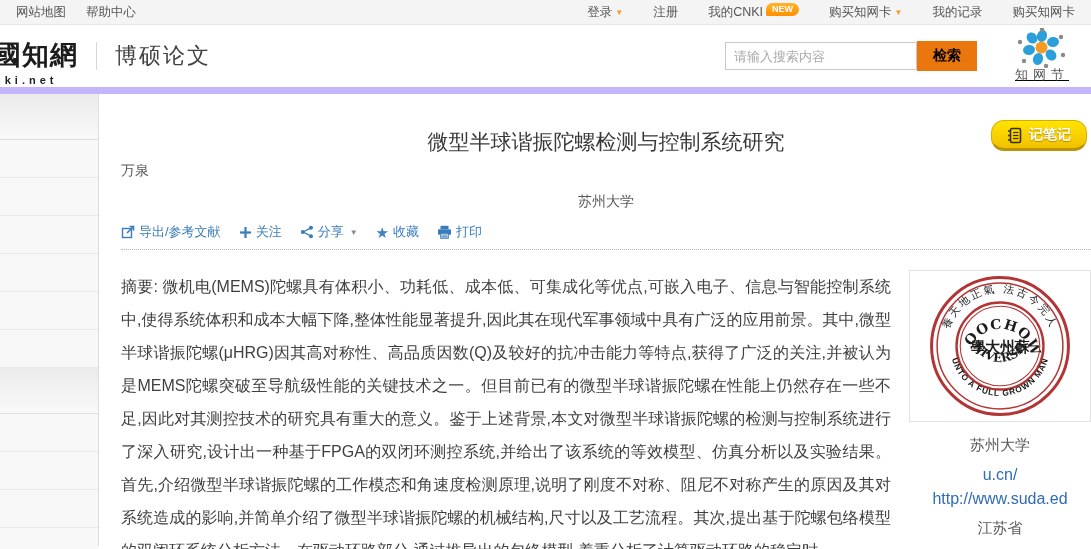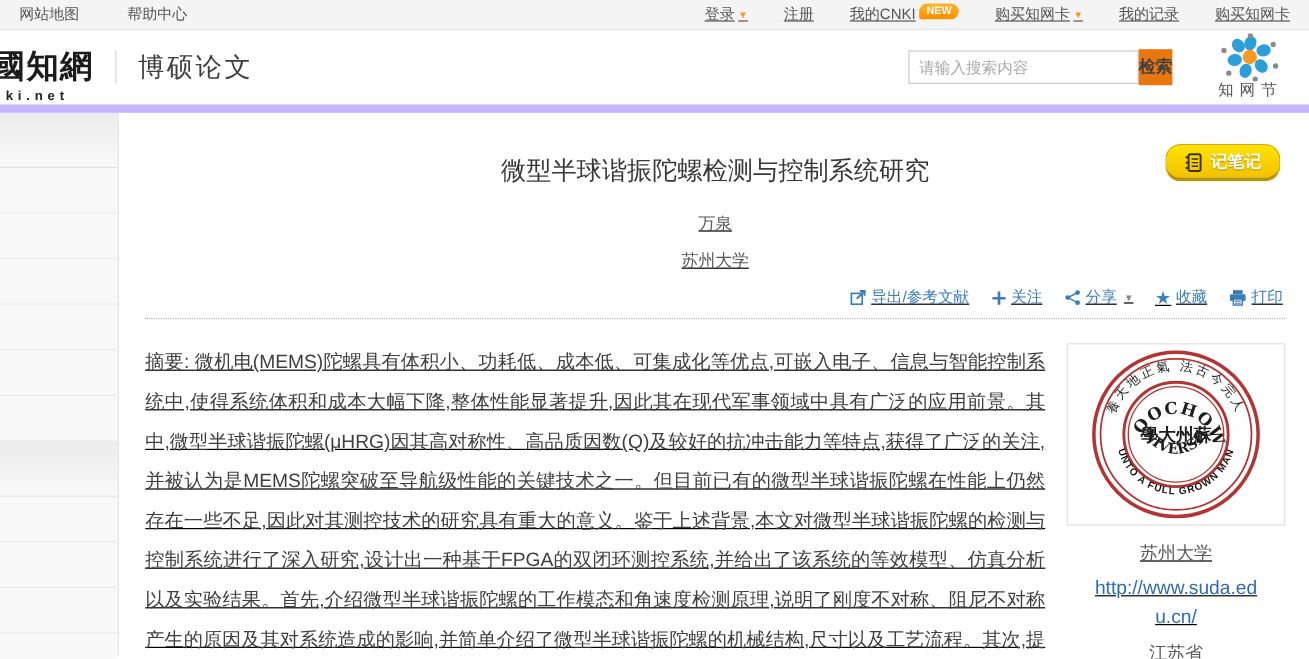--- a/index.html
+++ b/index.html
@@ -3,66 +3,66 @@
 <meta charset="utf-8">
 <style>
   * { box-sizing: border-box; margin: 0; padding: 0; }
   html, body { width: 1091px; height: 549px; overflow: hidden; background: #fff;
     font-family: "Liberation Sans", "DejaVu Sans", sans-serif; }
 
   
   .topbar { height: 25px; background: #f4f4f4; border-bottom: 1px solid #e5e5e5;
     display: flex; align-items: center; padding: 0 16px; font-size: 12.5px; color: #555; }
   .topbar a { color: #555; text-decoration: none; cursor: pointer; }
-  .topbar-left { display: flex; gap: 40px; }
-  .topbar-right { margin-left: auto; display: flex; align-items: center; gap: 30px; text-decoration: underline; }
+  .topbar-left { display: flex; gap: 20px; }
+  .topbar-right { margin-left: auto; display: flex; align-items: center; gap: 30px; }
   .caret-orange { color: #f59a23; font-size: 8px; margin-left: 3px; vertical-align: 1px; }
   .badge-new { display: inline-block; background: linear-gradient(#ffb32b,#ff8f00);
     color: #fff; font-size: 9px; font-weight: bold; padding: 1px 6px 2px;
     border-radius: 8px 8px 8px 2px; margin-left: 3px; vertical-align: 4px; }
 
   
   .header { height: 69px; background: #fff; border-bottom: 7px solid #c4b5fd;
     display: flex; align-items: center; position: relative; }
   .logo { width: 92px; overflow: hidden; margin-left: -6px; padding-top: 10px; flex-shrink: 0; }
   .logo-main { font-family: "DejaVu Serif", serif; font-weight: 700; font-size: 27px;
     color: #1b1b1b; letter-spacing: 1px; white-space: nowrap; }
   .logo-sub { font-size: 11px; font-weight: bold; letter-spacing: 4px; color: #222; margin-top: 1px; }
   .header-divider { width: 1px; height: 28px; background: #d7d7d7; margin: 0 0 0 10px; }
   .section-title { font-size: 22px; color: #404040; letter-spacing: 2px; margin-left: 18px; }
   .search-wrap { margin-left: auto; display: flex; align-items: center; }
   .search-input { width: 192px; height: 28px; border: 1px solid #c9c9c9; padding: 0 8px;
     font-size: 13px; color: #333; outline: none; }
   .search-input::placeholder { color: #a9a9a9; }
-  .search-btn { width: 28px; height: 30px; background: #e9770e; color: #404040; border: none;
+  .search-btn { width: 60px; height: 30px; background: #e9770e; color: #000000; border: none;
     font-size: 14px; font-weight: bold; cursor: pointer; }
-  .zwj { width: 78px; text-align: center; margin: 0 10px 0 26px; }
+  .zwj { width: 78px; text-align: center; margin: 0 10px 0 26px; text-decoration: underline; }
   .zwj-label { font-family: "DejaVu Serif", serif; font-size: 13px; color: #555;
     letter-spacing: 5px; margin-top: -2px; }
 
   
   .main { display: flex; height: 452px; }
   .left-rail { width: 99px; flex-shrink: 0; border-right: 1px solid #dedede; background: #fbfbfb; }
   .rail-cell { height: 38px; background: #f8f8f8; border-bottom: 1px solid #e9e9e9; }
   .rail-cell.head { height: 46px; background: linear-gradient(#ebebeb, #f9f9f9);
     border-bottom: 1px solid #dedede; }
 
-  .content { flex: 1; padding: 34px 20px 0 22px; text-decoration: underline; }
+  .content { flex: 1; padding: 34px 0 0 22px; }
 
   .title-row { position: relative; text-align: center; }
   .page-title { display: inline-block; font-size: 21px; font-weight: 400; color: #383838; }
   .note-btn { position: absolute; right: 4px; top: -8px; display: inline-flex; align-items: center;
     gap: 7px; background: linear-gradient(#ffe400, #f2c100); border: 1px solid #d8ad00;
     border-bottom: 3px solid #bb9200; border-radius: 13px; padding: 5px 15px 4px; cursor: pointer; }
   .note-btn span { color: #fff; font-size: 14px; font-weight: bold; text-shadow: 0 1px 1px #a98700; }
 
-  .author-line { text-align: center; margin-top: 22px; font-size: 14px; color: #595959; }
+  .author-line { text-align: left; margin-top: 6px; font-size: 14px; color: #595959; }
   .inst-line { text-align: center; margin-top: 13px; font-size: 14px; color: #595959; }
 
-  .actions { margin-top: 12px; display: flex; justify-content: flex-end; align-items: center;
+  .actions { margin-top: 12px; display: flex; align-items: center;
     gap: 18px; font-size: 13px; color: #3a7cba; padding-right: 2px;
     border-bottom: 1px dotted #b5b5b5; padding-bottom: 8px; }
   .action-item { display: inline-flex; align-items: center; gap: 4px; cursor: pointer; color: #3a7cba; }
   .action-item .star { color: #3f81c1; font-size: 15px; line-height: 1; }
   .caret-small { font-size: 8px; color: #888; margin-left: 2px; }
 
   .body-row { display: flex; gap: 18px; margin-top: 20px; }
   .abstract { flex: 1; font-size: 16px; line-height: 33px; color: #3f3f3f; text-align: justify; }
 
   .uni-card { width: 182px; flex-shrink: 0; text-align: center; }
@@ -237,22 +237,22 @@
               <textPath href="#arcCTop" startOffset="50%" text-anchor="middle">SOOCHOW</textPath>
             </text>
             <text x="80" y="86" font-size="16" font-weight="bold" fill="#1d1d1d" text-anchor="middle" font-family="'DejaVu Serif', serif">學大州蘇</text>
             <text font-size="13" font-weight="bold" fill="#1d1d1d" font-family="'DejaVu Serif', serif">
               <textPath href="#arcCBot" startOffset="50%" text-anchor="middle">UNIVERSITY</textPath>
             </text>
           </svg>
         </div>
         <div class="uni-name">苏州大学</div>
         <div class="uni-url">
+          <span>u.cn/</span>
           <span>http://www.suda.ed</span>
-          <span>u.cn/</span>
         </div>
         <div class="uni-province">江苏省</div>
 
       </div>
     </div>
 
   </div>
 </div>
 
 </body></html>

